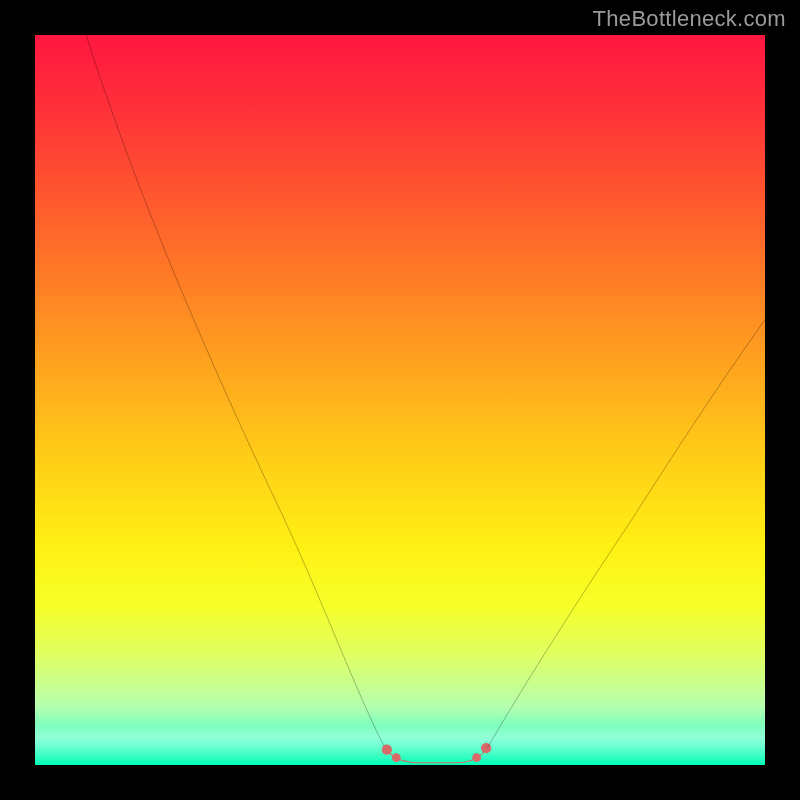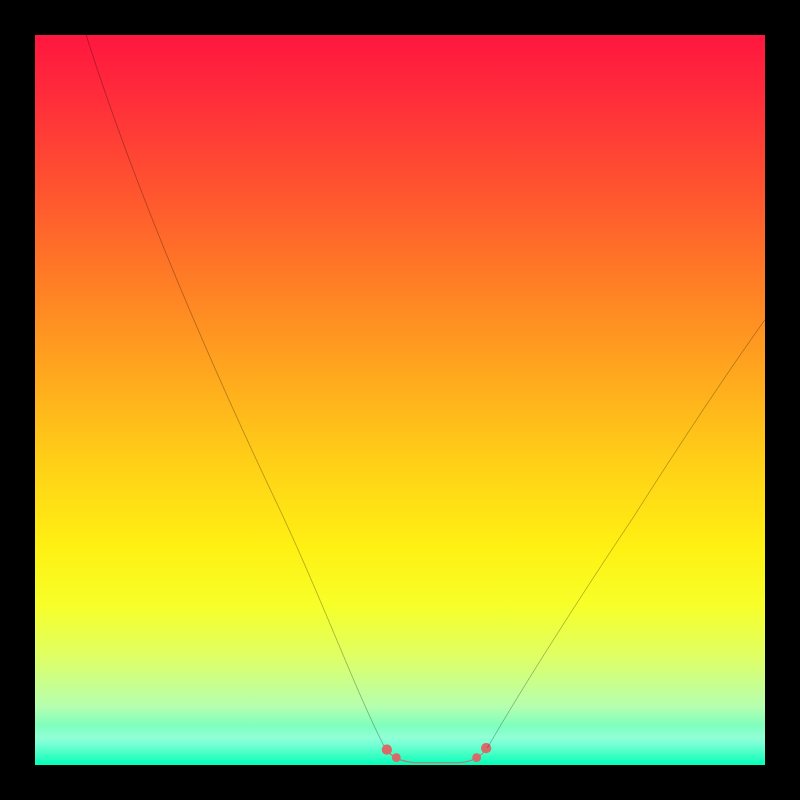--- a/index.html
+++ b/index.html
@@ -100,13 +100,14 @@
       <circle cx="48.2" cy="97.9" r="0.7" fill="#d86a6a"></circle>
       <circle cx="49.5" cy="99.0" r="0.6" fill="#d86a6a"></circle>
       <circle cx="60.5" cy="99.0" r="0.6" fill="#d86a6a"></circle>
       <circle cx="61.8" cy="97.7" r="0.7" fill="#d86a6a"></circle>
       <path d="M 62 97.6
                C 67 89, 74 78, 82 66
                C 89 55, 95 46, 100 39" fill="none" stroke="#000" stroke-width="0.28" stroke-linecap="round" vector-effect="non-scaling-stroke"></path>
     </svg>
   </div>
 
+  <div class="watermark">TheBottleneck.com</div>
 </div>
 
 </body></html>

